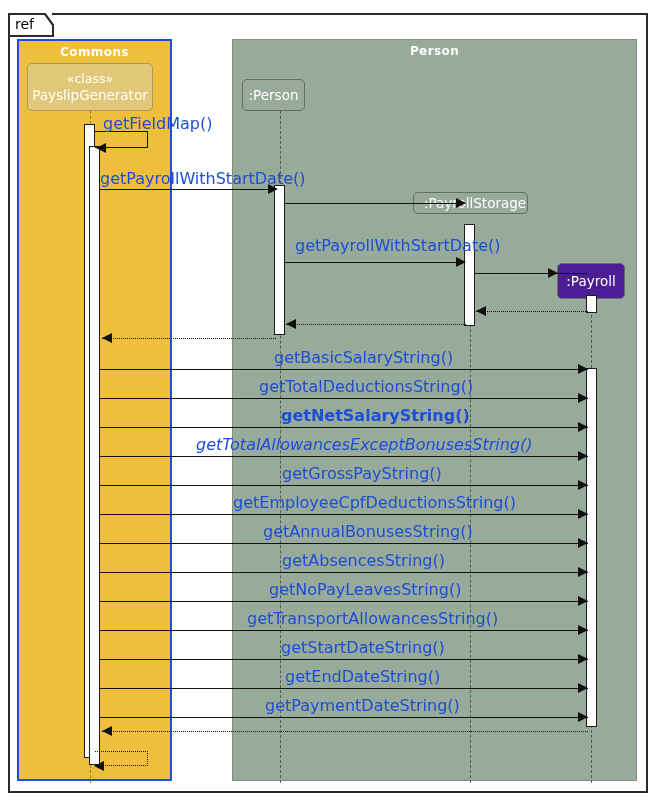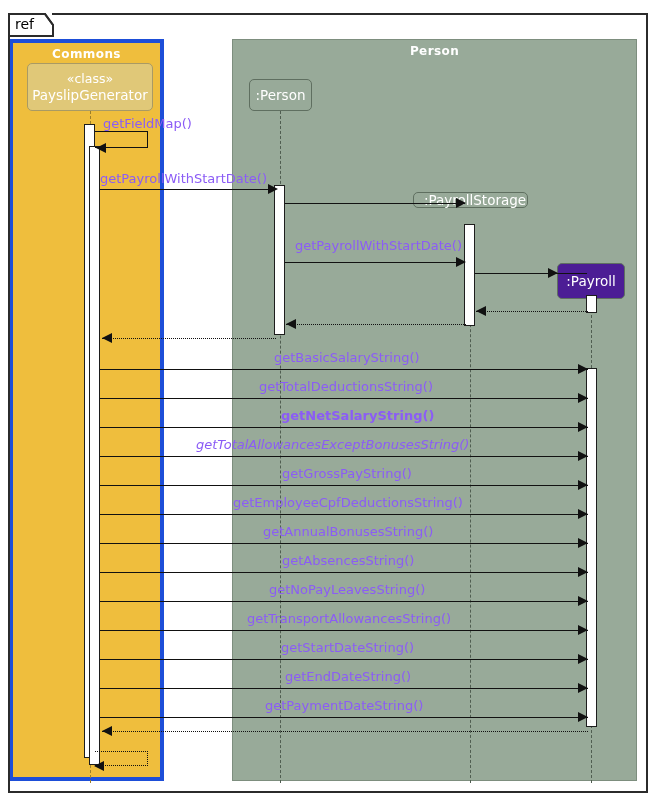--- a/index.html
+++ b/index.html
@@ -12,33 +12,33 @@
   .ref-tab{position:absolute;left:8px;top:13px;width:44px;height:23px;box-sizing:border-box;
            background:#ffffff;border-right:none;}
   .ref-tab svg{position:absolute;left:0;top:0;}
   .ref-tab-label{position:absolute;left:7px;top:3px;font-size:14px;color:#000;line-height:17px;}
 
   
   .pkg{position:absolute;box-sizing:border-box;}
   .pkg-title{position:absolute;left:0;right:0;top:4px;text-align:center;
              font-size:12px;font-weight:bold;color:#ffffff;letter-spacing:.4px;}
 
-  .pkg-commons{left:9px;top:39px;width:155px;height:742px;
-               background:#efbe3d;border:4px solid #1d4ed8;}
+  .pkg-commons{left:17px;top:39px;width:155px;height:742px;
+               background:#efbe3d;border:2px solid #1d4ed8;}
   .pkg-person{left:232px;top:39px;width:405px;height:742px;
               background:#98aa99;border:1px solid #7d8e7e;}
 
   
   .lifeline-box{position:absolute;box-sizing:border-box;border:1px solid #7a7a6a;
                 border-radius:5px;color:#ffffff;text-align:center;
                 display:flex;flex-direction:column;justify-content:center;align-items:center;
                 font-size:13.5px;line-height:16px;}
   .lb-generator{left:27px;top:63px;width:126px;height:48px;background:#e0c878;border-color:#a99a63;}
-  .lb-person{left:249px;top:79px;width:63px;height:32px;background:#98aa99;border-color:#5f6f60;align-items:center;}
-  .lb-storage{left:413px;top:192px;width:115px;height:16px;background:#98aa99;border-color:#5f6f60;padding-left:9px;}
+  .lb-person{left:242px;top:79px;width:63px;height:32px;background:#98aa99;border-color:#5f6f60;align-items:center;}
+  .lb-storage{left:413px;top:192px;width:115px;height:22px;background:#98aa99;border-color:#5f6f60;padding-left:9px;}
   .lb-payroll{left:557px;top:263px;width:68px;height:36px;background:#4c1d95;border-color:#5f6f60;}
   .lb-line1{font-size:12.5px;}
 
   
   .lifeline{position:absolute;width:0;border-left:1px dashed #4a4a4a;}
   .ll-generator{left:90px;top:111px;height:672px;border-left-color:#9c7e2a;}
   .ll-person{left:280px;top:111px;height:672px;border-left-color:#505e51;}
   .ll-storage{left:470px;top:224px;height:559px;border-left-color:#505e51;}
   .ll-payroll{left:591px;top:295px;height:488px;border-left-color:#505e51;}
 
@@ -46,21 +46,21 @@
   .act{position:absolute;background:#ffffff;border:1px solid #1d1d1d;box-sizing:border-box;}
 
   
   .msg{position:absolute;height:0;border-top:1px solid #111111;}
   .msg.ret{border-top:1px dotted #111111;}
   .arrow{position:absolute;width:0;height:0;}
   .arrow.right{border-top:5px solid transparent;border-bottom:5px solid transparent;
                border-left:10px solid #111111;}
   .arrow.left{border-top:5px solid transparent;border-bottom:5px solid transparent;
               border-right:10px solid #111111;}
-  .msg-label{position:absolute;font-size:13px;color:#8b5cf6;white-space:nowrap;
+  .msg-label{position:absolute;font-size:16px;color:#1d4ed8;white-space:nowrap;
              line-height:14px;}
 
   
   .self-solid{position:absolute;box-sizing:border-box;border:1px solid #111111;border-left:none;}
   .self-dot{position:absolute;box-sizing:border-box;border:1px dotted #111111;border-left:none;}
 </style>
 </head>
 <body>
 
 <div id="stage">

